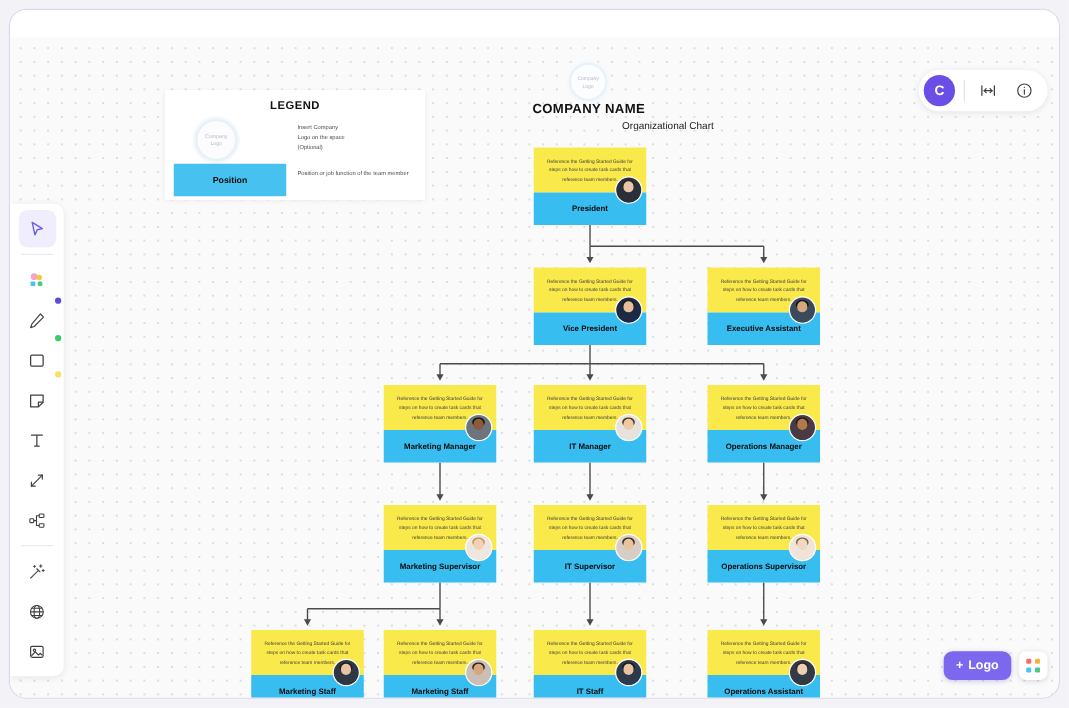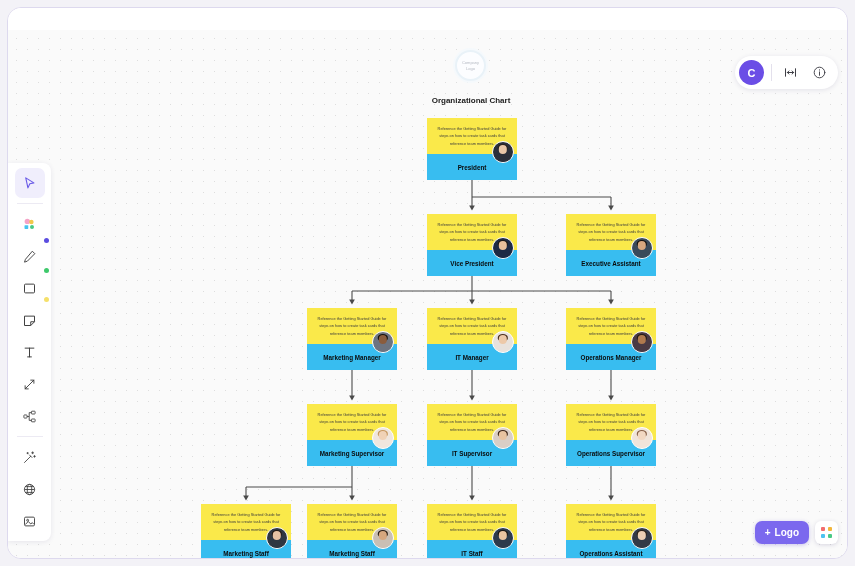--- a/index.html
+++ b/index.html
@@ -159,21 +159,21 @@
     color:#b6bac3; font-size:4px; line-height:1.45; text-align:center;
     z-index: 3;
   }
   #chart-title {
     position:absolute; left:363px; top:51px; width:200px;
     text-align:center; font-size:10.5px; font-weight:bold; color:#111;
     letter-spacing:.3px; z-index:3;
   }
   #chart-sub {
     position:absolute; left:363px; top:66px; width:200px;
-    text-align:center; font-size:8px; color:#222; z-index:3;font-weight:bold;
+    text-align:right; font-size:8px; color:#222; z-index:3;
   }
 
   
   .card {
     position: absolute;
     width: 90px; height: 62px;
     z-index: 3;
   }
   .card .note {
     height: 36px; background: #fae94a;
@@ -238,25 +238,38 @@
           <path d="M 603 340 L 603 369" marker-end="url(#arr)"></path>
           <path d="M 344 436 L 344 457"></path>
           <path d="M 238 457 L 344 457"></path>
           <path d="M 238 457 L 238 469" marker-end="url(#arr)"></path>
           <path d="M 344 457 L 344 469" marker-end="url(#arr)"></path>
           <path d="M 464 436 L 464 469" marker-end="url(#arr)"></path>
           <path d="M 603 436 L 603 469" marker-end="url(#arr)"></path>
         </g>
     </svg>
 
+    <div id="legend">
+      <div id="legend-title">LEGEND</div>
+      <div id="legend-logo">
+        <span>Company</span>
+        <span>Logo</span>
+      </div>
+      <div id="legend-pos">Position</div>
+      <div id="legend-text1" style="white-space:pre-line">Insert Company
+Logo on the space
+(Optional)</div>
+      <div id="legend-text2">Position or job function of the team member</div>
+    </div>
 
     <div id="chart-logo">
       <span>Company</span>
       <span>Logo</span>
     </div>
+    <div id="chart-title">COMPANY NAME</div>
     <div id="chart-sub">Organizational Chart</div>
 
     <div id="cards">
         <div class="card" style="left: 419px; top: 88px;">
           <div class="note">Reference the Getting Started Guide for steps on how to create task cards that reference team members.</div>
           <div class="role">President</div>
           <div class="pic" style="background: rgb(43, 47, 58);">
             <div class="head" style="background: rgb(43, 34, 32); top: 10%; width: 52%; height: 36%; border-radius: 50% 50% 40% 40%;"></div>
             <div class="head" style="background: rgb(233, 198, 168);"></div>
             <div class="body" style="background: rgb(43, 47, 58);"></div>

